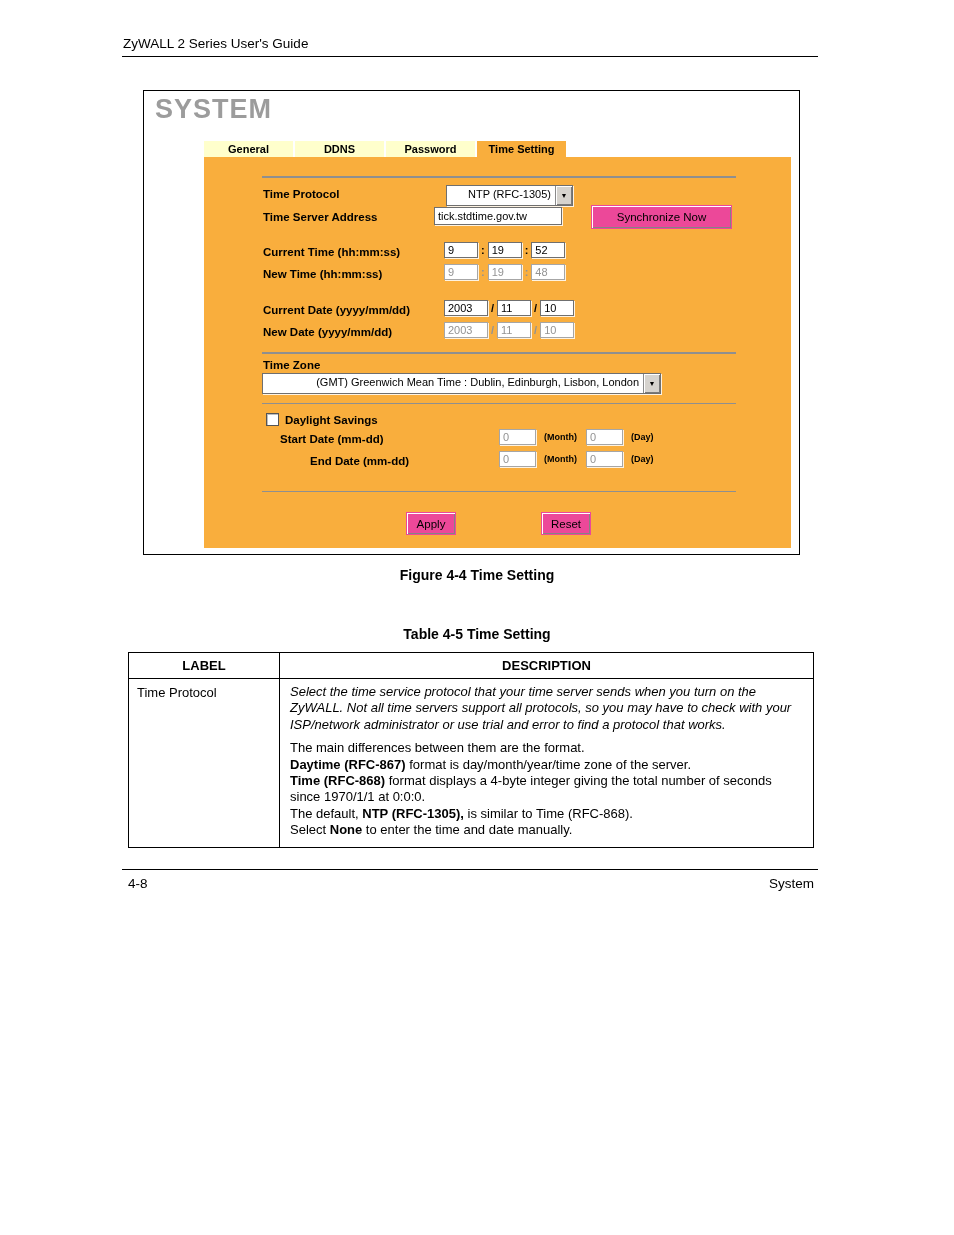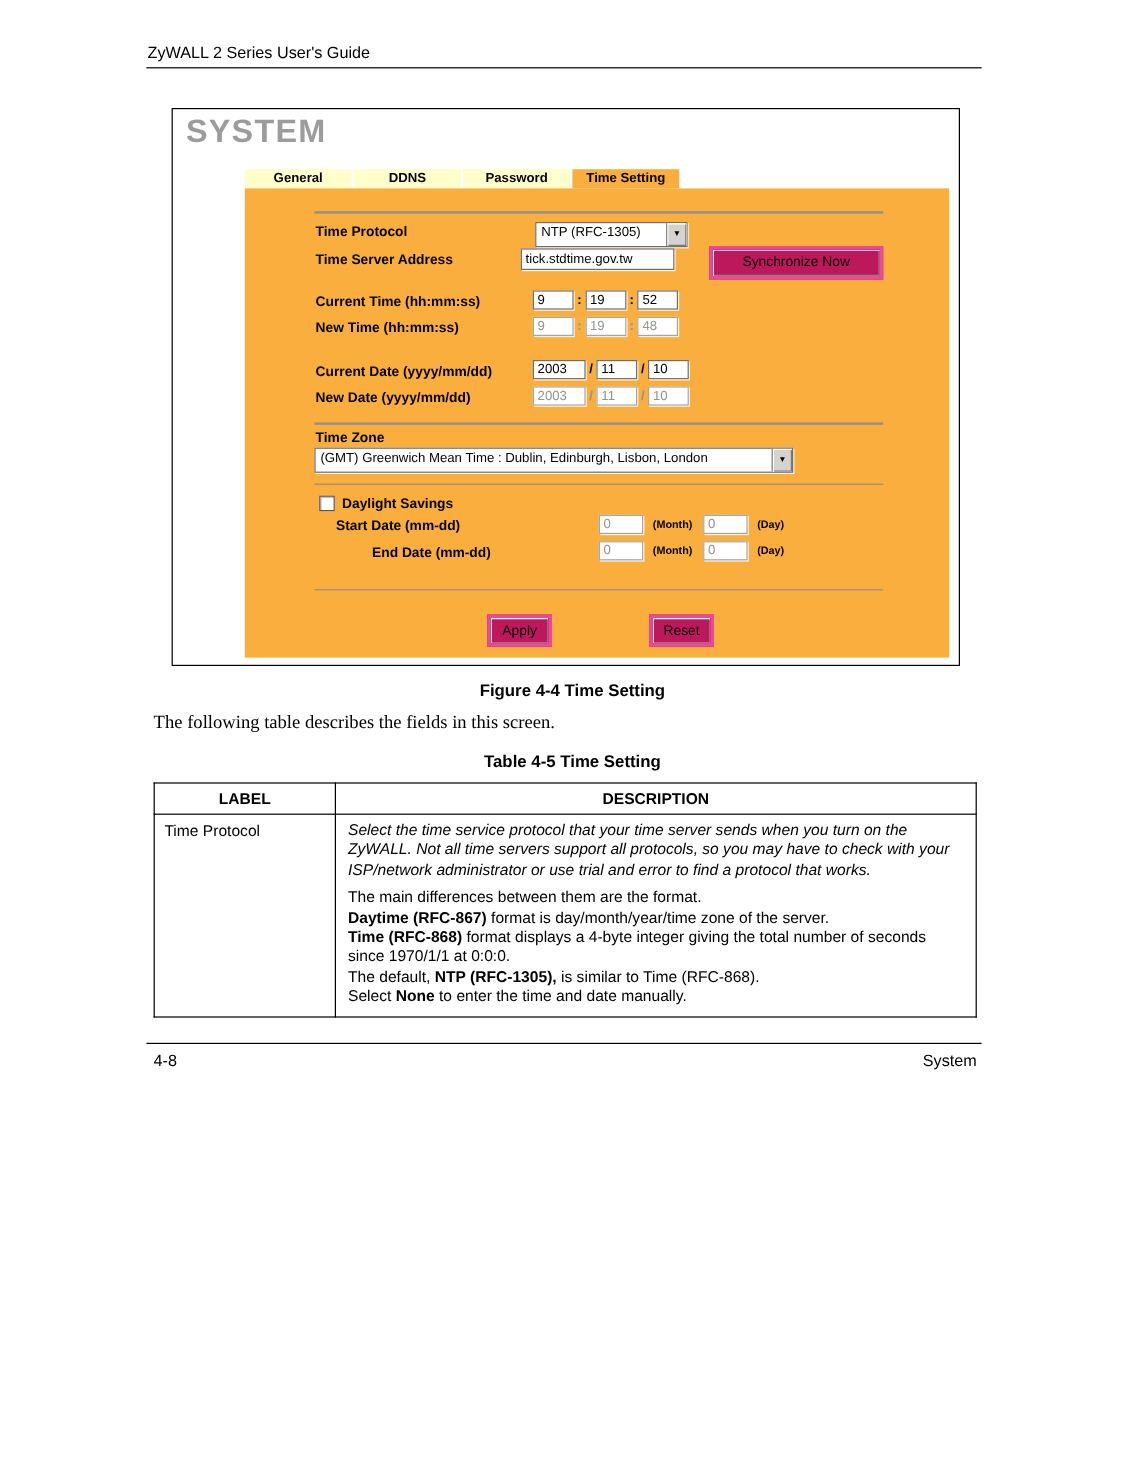--- a/index.html
+++ b/index.html
@@ -23,25 +23,25 @@
   .tab.active { background:#f9ae3d; }
   .panel { position:absolute; left:60px; top:66px; width:587px; height:391px; background:#f9ae3d; }
 
   .hr-line { position:absolute; left:58px; width:474px; height:2px; background:#8f8f8f; }
   .flabel { position:absolute; left:59px; font-size:11.5px; font-weight:bold; color:#000; white-space:nowrap; }
   .flabel.indent { left:76px; }
 
   .w-input { background:#fff; border:1px solid #6f6f6f; box-shadow:1px 1px 0 rgba(255,255,255,.85); font-family:"Liberation Sans",sans-serif; font-size:11px; color:#000; padding:1px 3px; }
   .w-input.dim { color:#939393; border-color:#a6a6a6; }
 
-  .dd { position:absolute; height:19px; background:#fff; border:1px solid #6f6f6f; box-shadow:1px 1px 0 rgba(255,255,255,.85); display:flex; align-items:stretch; }
+  .dd { position:absolute; height:19px; background:#fff; border:1px solid #6f6f6f; box-shadow:1px 1px 0 rgba(255,255,255,.85); display:flex; align-items:stretch;text-align:right; }
   .dd-text { flex:1; font-size:11px; color:#000; padding:2px 4px 0 4px; white-space:nowrap; overflow:hidden; }
   .dd-btn { width:16px; background:#d6d3ce; border-left:1px solid #8a8a8a; box-shadow:inset 1px 1px 0 #fff, inset -1px -1px 0 #7a7a7a; display:flex; align-items:center; justify-content:center; font-size:7px; color:#000; }
 
-  .btn98 { position:absolute; background:#be185d; border:3px solid #ec4899; box-shadow:inset 1px 1px 0 #ffffff, inset -1px -1px 0 #848484; font-family:"Liberation Sans",sans-serif; font-size:11.5px; color:#000; display:flex; align-items:center; justify-content:center; cursor:default; }
+  .btn98 { position:absolute; background:#ec4899; border:1px solid #ec4899; box-shadow:inset 1px 1px 0 #ffffff, inset -1px -1px 0 #848484; font-family:"Liberation Sans",sans-serif; font-size:11.5px; color:#000; display:flex; align-items:center; justify-content:center; cursor:default; }
 
   .tdrow { position:absolute; display:flex; align-items:center; }
   .sep { font-size:11px; font-weight:bold; color:#000; margin:0 3px; }
   .sep.dim { color:#939393; }
   .hint { font-size:9px; font-weight:bold; color:#000; margin:0 9px 0 8px; }
 
   .cb { position:absolute; left:62px; top:256px; width:11px; height:11px; background:#fff; border:1px solid #555; box-shadow:inset 1px 1px 0 #bdbdbd; }
 
   
   .desc-table { position:absolute; left:128px; top:652px; width:686px; border-collapse:collapse; }
@@ -152,21 +152,20 @@
       </div>
 
       <div class="hr-line" style="top:334px; height:1px;"></div>
 
       <div class="btn98" style="left:202px; top:355px; width:48px; height:21px;">Apply</div>
       <div class="btn98" style="left:337px; top:355px; width:48px; height:21px;">Reset</div>
     </div>
   </div>
 
   <div class="fig-caption">Figure 4-4 Time Setting</div>
-  <div class="body-text">The following table describes the fields in this screen.</div>
   <div class="tbl-caption">Table 4-5 Time Setting</div>
 
   <table class="desc-table">
     <tbody>
         <tr>
       <th class="th-label">LABEL</th>
       <th>DESCRIPTION</th>
     </tr>
     <tr>
       <td class="cell-label">Time Protocol</td>

